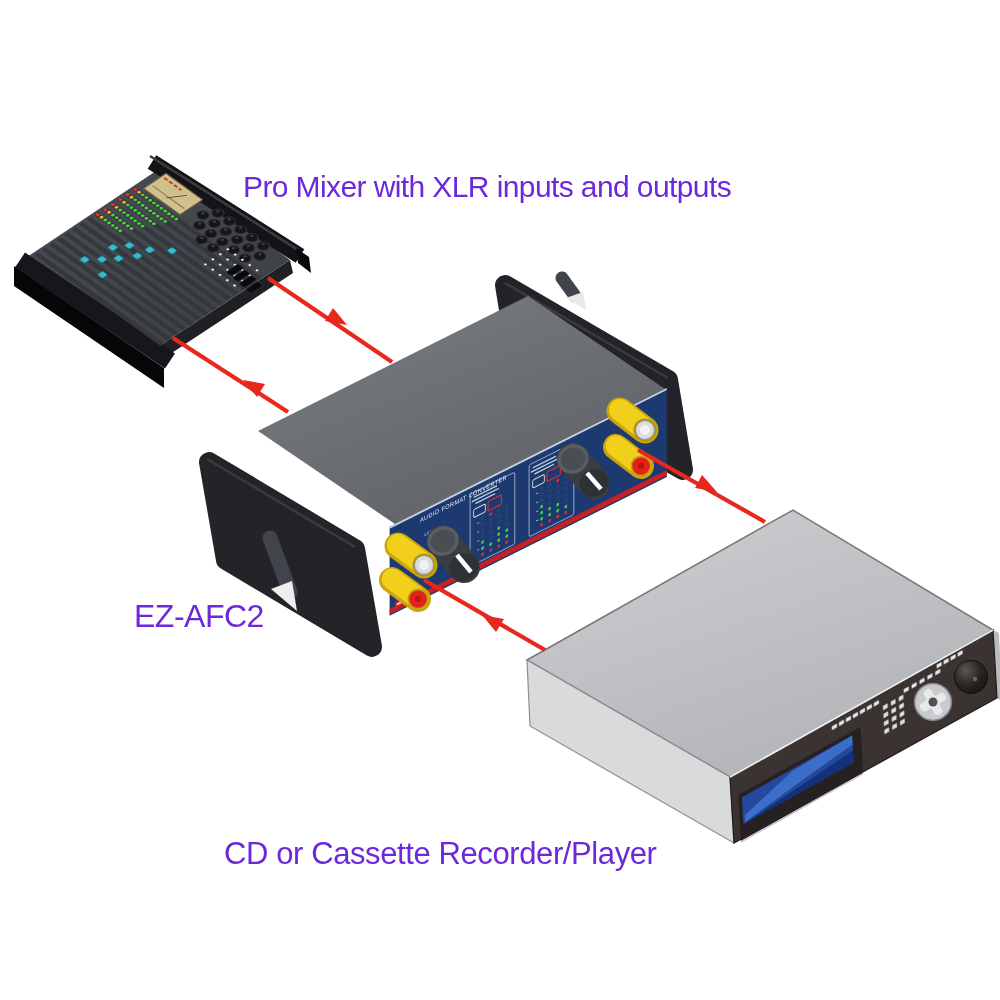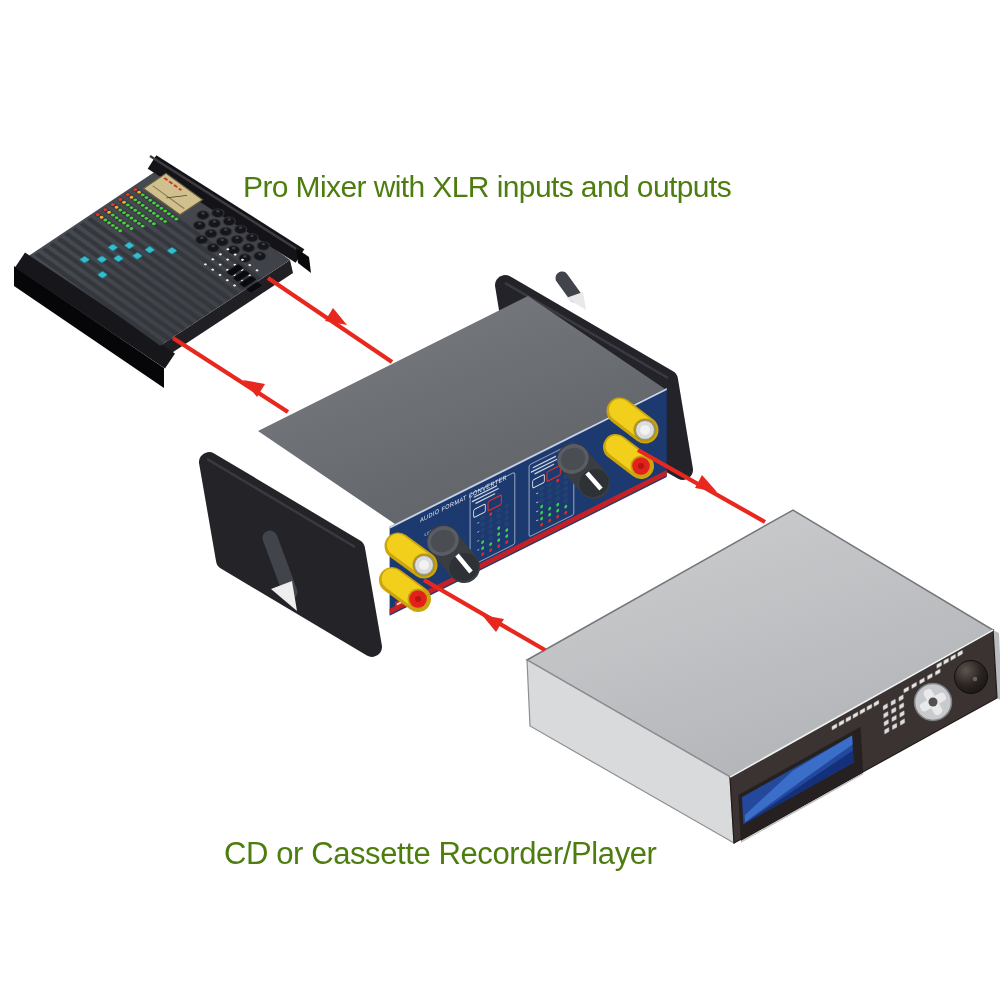--- a/index.html
+++ b/index.html
@@ -1,19 +1,19 @@
 <!DOCTYPE html>
 <html><head>
 <meta charset="utf-8">
 <style>
   html,body{margin:0;padding:0;background:#fff;}
   #canvas{position:relative;width:1000px;height:1000px;background:#ffffff;overflow:hidden;
           font-family:"Liberation Sans",sans-serif;}
   #scene{position:absolute;left:0;top:0;}
-  .caption{position:absolute;color:#4d7c0f;white-space:nowrap;}
+  .caption{position:absolute;color:#6d28d9;white-space:nowrap;}
   #mixer-caption{left:243px;top:170px;font-size:30px;letter-spacing:-0.6px;}
   #converter-caption{left:134px;top:598px;font-size:32px;letter-spacing:-0.5px;}
   #recorder-caption{left:224px;top:836px;font-size:31px;letter-spacing:-0.4px;}
   text{font-family:"Liberation Sans",sans-serif;}
 </style>
 </head>
 <body>
 
 <div id="canvas">
 
@@ -439,15 +439,16 @@
       <polygon points="717,492 695,488 702,475" stroke="none"></polygon>
     </g>
     <g>
       <line x1="424" y1="580" x2="545" y2="650"></line>
       <polygon points="482,615 504,619 496,632" stroke="none"></polygon>
     </g>
   </g>
 </svg>
 
 <div class="caption" id="mixer-caption">Pro Mixer with XLR inputs and outputs</div>
+<div class="caption" id="converter-caption">EZ-AFC2</div>
 <div class="caption" id="recorder-caption">CD or Cassette Recorder/Player</div>
 
 </div>
 
 </body></html>

